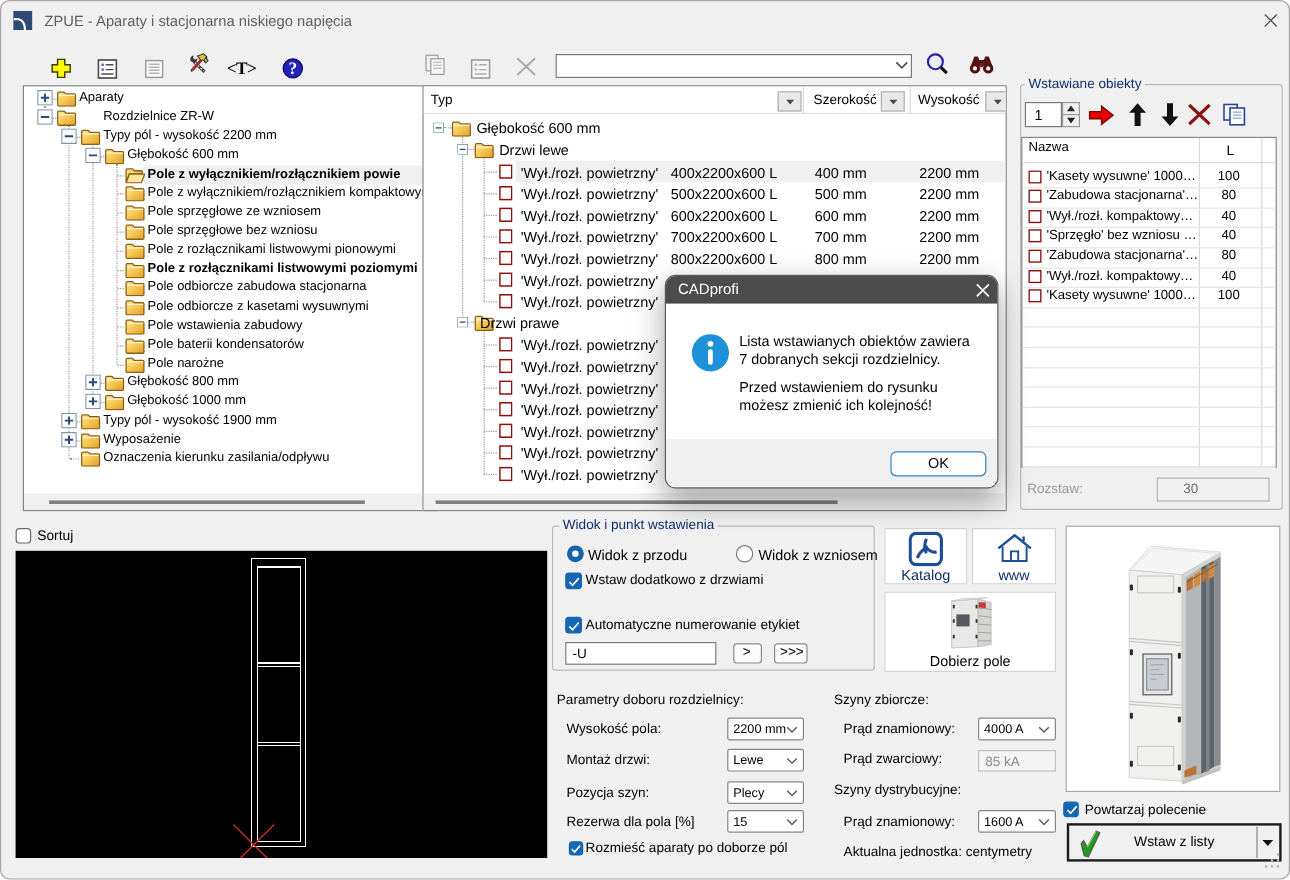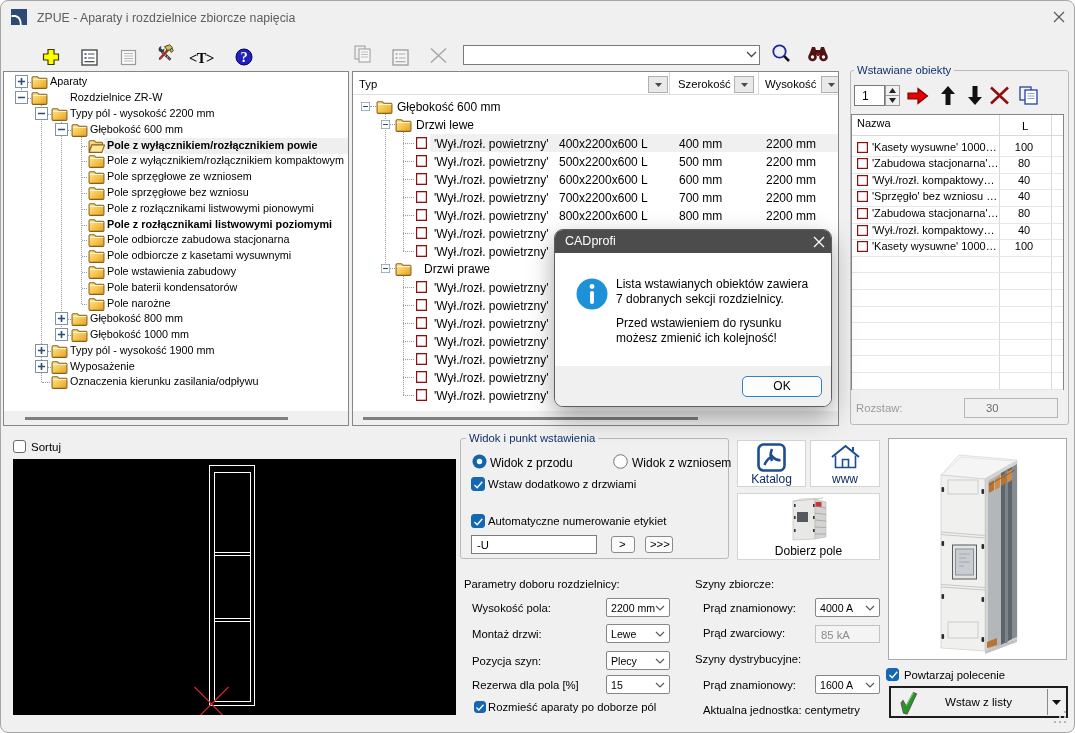--- a/index.html
+++ b/index.html
@@ -52,21 +52,21 @@
       </g>
 </defs>
 </svg>
 
 <div id="win">
 
   <svg class="abs" style="left:10px;top:8px" width="16" height="16" viewBox="0 0 16 16">
     <rect x="0" y="0" width="16" height="16" fill="#2c4a75"></rect>
     <path d="M0.5 7 L4.5 7 Q9.8 8.2 9.8 16" stroke="#fff" stroke-width="1.8" fill="none"></path>
   </svg>
-  <div class="txt" style="left:36px;top:10px;font-size:12.3px;color:#5e5e5e">ZPUE - Aparaty i rozdzielnice zbiorcze napięcia</div>
+  <div class="txt" style="left:36px;top:10px;font-size:12.3px;color:#5e5e5e">ZPUE - Aparaty i stacjonarna niskiego napięcia</div>
   <svg class="abs" style="left:1052px;top:10px" width="12" height="12" viewBox="0 0 12 12">
     <path d="M1 1 L11 11 M11 1 L1 11" stroke="#5a5a5a" stroke-width="1.2"></path>
   </svg>
 
   <svg class="abs" style="left:41px;top:47px" width="18" height="18" viewBox="0 0 18 18">
     <path d="M6 1.5 H12 V6 H16.5 V12 H12 V16.5 H6 V12 H1.5 V6 H6 Z" fill="#ffff00" stroke="#3a3a00" stroke-width="1.2"></path>
   </svg>
   <svg class="abs" style="left:80px;top:48px" width="17" height="17" viewBox="0 0 17 17">
     <rect x="1" y="1" width="15" height="15" fill="#fff" stroke="#4d4d4d" stroke-width="1.4"></rect>
     <rect x="3.5" y="4" width="2" height="2" fill="#4d6fa8"></rect>
@@ -116,21 +116,21 @@
   </svg>
   <svg class="abs" style="left:806px;top:44px" width="22" height="18" viewBox="0 0 22 18">
     <path d="M2 10 L5 2 H8 L9 5 H13 L14 2 H17 L20 10 Z" fill="#531212"></path>
     <circle cx="5.5" cy="12" r="4.3" fill="#531212"></circle>
       <circle cx="16.5" cy="12" r="4.3" fill="#531212"></circle>
     <circle cx="5.5" cy="12" r="1.7" fill="#fff"></circle>
       <circle cx="16.5" cy="12" r="1.7" fill="#fff"></circle>
     <path d="M9 8 H13 L12 11 H10 Z" fill="#7d1d1d"></path>
   </svg>
 
-  <div class="panel" id="treepanel" style="left:2px;top:70px;width:346px;height:355px;overflow:hidden">
+  <div class="panel" id="treepanel" style="left:18px;top:70px;width:346px;height:355px;overflow:hidden">
   <div class="abs" style="left:17px;top:16px;width:1px;height:10px;border-left:1px dotted #9a9a9a"></div>
   <div class="abs" style="left:37px;top:32px;width:1px;height:278px;border-left:1px dotted #9a9a9a"></div>
   <div class="abs" style="left:57px;top:48px;width:1px;height:215px;border-left:1px dotted #9a9a9a"></div>
   <div class="abs" style="left:77px;top:64px;width:1px;height:168px;border-left:1px dotted #9a9a9a"></div>
   <div class="abs" style="left:24px;top:10px;width:3px;height:1px;border-top:1px dotted #9a9a9a"></div>
   <svg class="abs" style="left:11px;top:3px" width="13" height="13">
         <use href="#plus"></use>
       </svg>
   <svg class="abs" style="left:27px;top:3px" width="17" height="14" viewBox="0 0 16 13">
         <use href="#folder"></use>
@@ -346,21 +346,21 @@
         <use href="#redcb"></use>
       </svg>
   <div class="txt" style="left:81px;top:173px">'Wył./rozł. powietrzny'</div>
   <svg class="abs" style="left:28px;top:192px" width="9" height="9" viewBox="0 0 13 13">
         <use href="#minus"></use>
       </svg>
   <div class="abs" style="left:37px;top:196px;width:5px;height:1px;border-top:1px dotted #9a9a9a"></div>
   <svg class="abs" style="left:42px;top:190px" width="17" height="14" viewBox="0 0 16 13">
         <use href="#folder"></use>
       </svg>
-  <div class="txt" style="left:71px;top:190px">Drzwi prawe</div>
+  <div class="txt" style="left:47px;top:190px">Drzwi prawe</div>
   <div class="abs" style="left:50px;top:215px;width:11px;height:1px;border-top:1px dotted #9a9a9a"></div>
   <svg class="abs" style="left:63px;top:209px" width="11" height="12" viewBox="0 0 11 11" preserveAspectRatio="none">
         <use href="#redcb"></use>
       </svg>
   <div class="txt" style="left:81px;top:209px">'Wył./rozł. powietrzny'</div>
   <div class="abs" style="left:50px;top:233px;width:11px;height:1px;border-top:1px dotted #9a9a9a"></div>
   <svg class="abs" style="left:63px;top:227px" width="11" height="12" viewBox="0 0 11 11" preserveAspectRatio="none">
         <use href="#redcb"></use>
       </svg>
   <div class="txt" style="left:81px;top:227px">'Wył./rozł. powietrzny'</div>

